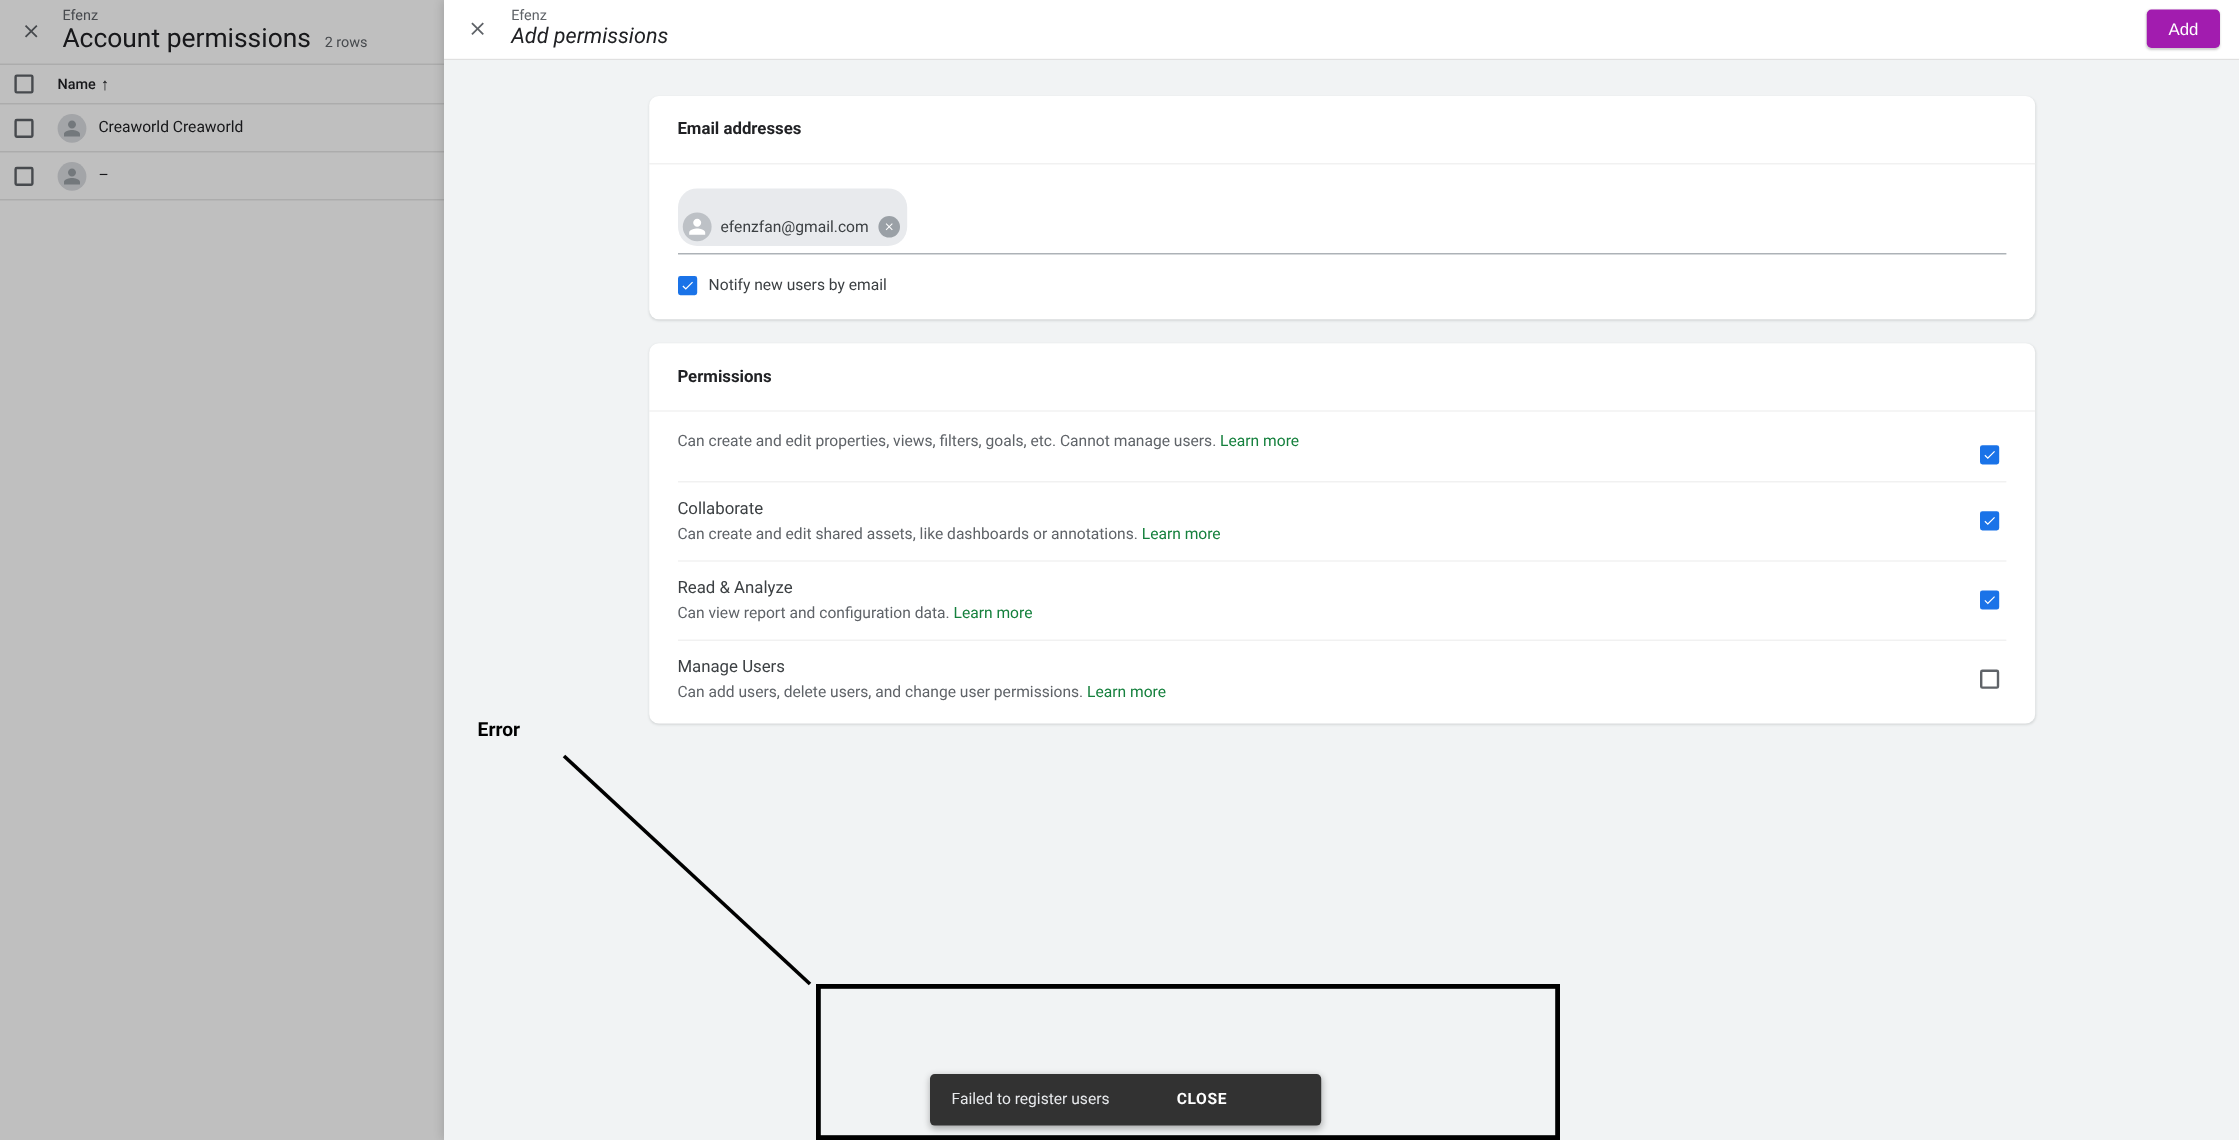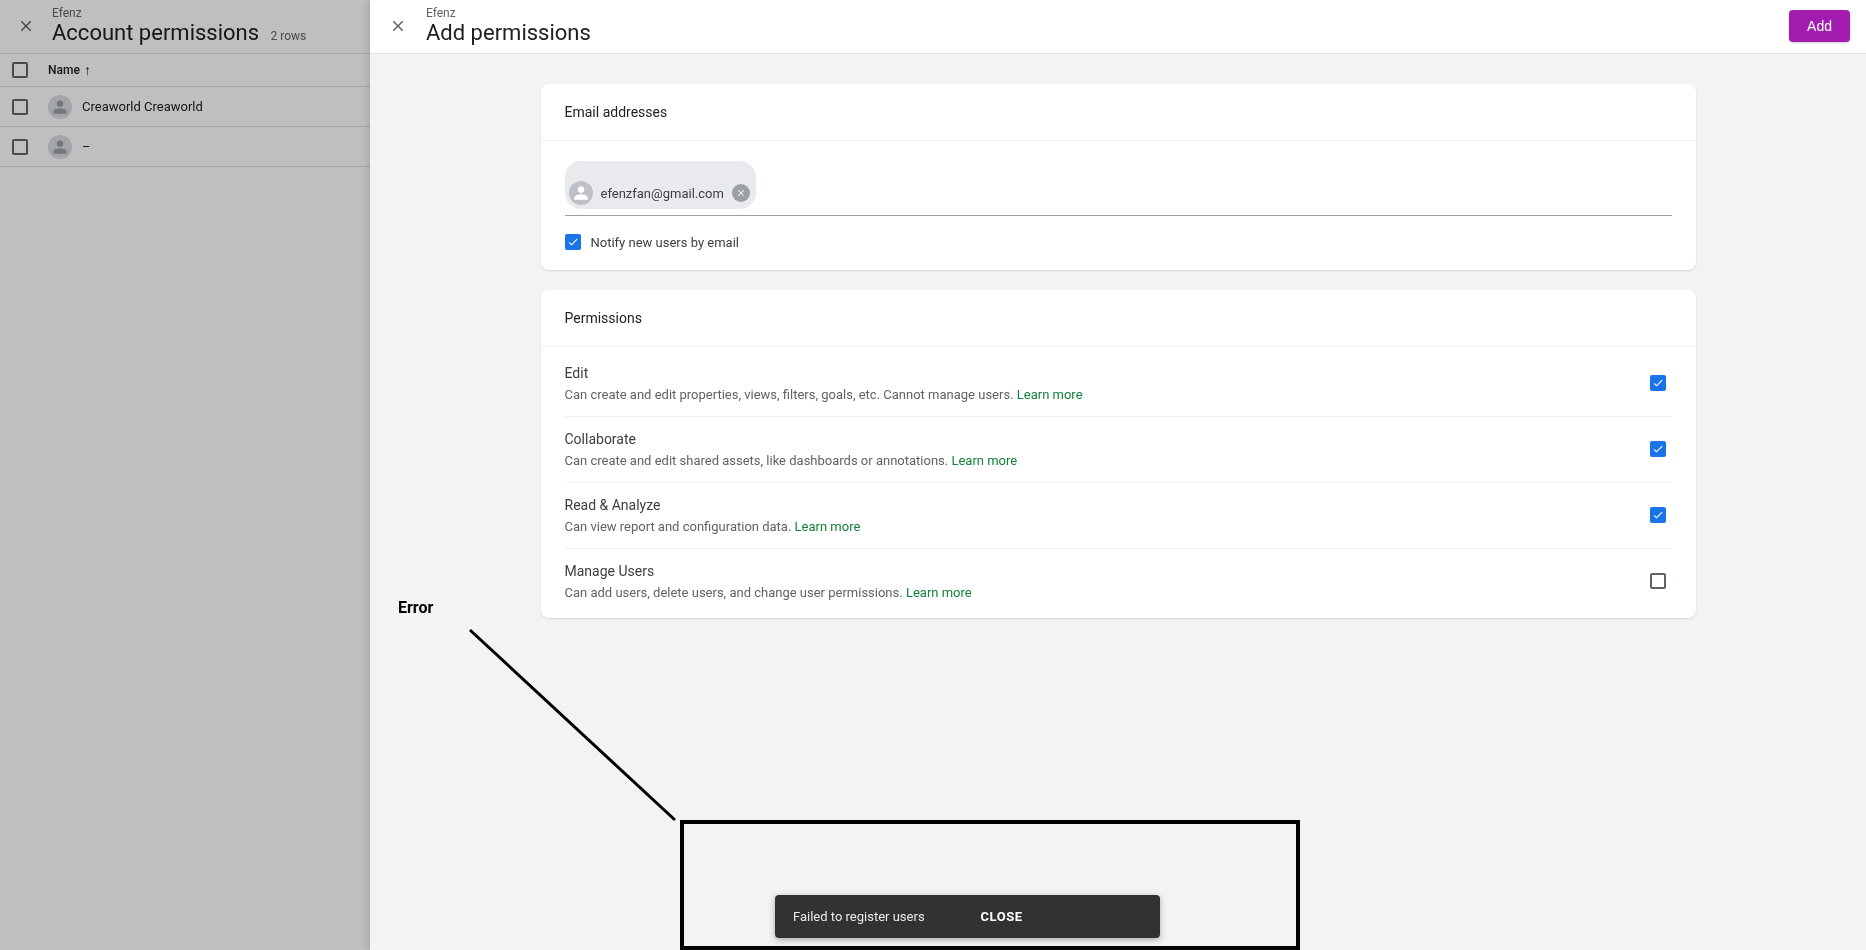--- a/index.html
+++ b/index.html
@@ -28,26 +28,26 @@
       position:absolute; top:0; right:0; bottom:0; left:370px; background:#f1f3f4; z-index:2;
       box-shadow: -2px 0 8px rgba(0,0,0,0.15);
       display:flex; flex-direction:column;
     }
     .panel-header {
       background:#fff; display:flex; align-items:center; padding: 6px 16px 8px 16px; border-bottom:1px solid #e0e0e0;
     }
     .panel-close { width:24px; height:24px; display:flex; align-items:center; justify-content:center; margin-right:16px; color:#5f6368; cursor:pointer;}
     .panel-titles { display:flex; flex-direction:column; flex:1;}
     .panel-super { font-size:12px; color:#5f6368; }
-    .panel-title { font-size:22px; color:#202124; font-weight:400;}
+    .panel-title { font-size:18px; color:#202124; font-weight:400;font-style:italic;}
     .add-btn { background:#a21caf; color:#fff; border:none; border-radius:4px; padding:8px 18px; font-size:14px; font-weight:500; cursor:pointer; box-shadow:0 1px 2px rgba(0,0,0,0.2);}
     
     .panel-body { flex:1; overflow:auto; display:flex; justify-content:center; padding-top:30px; position:relative;}
     .card { width:1155px; background:#fff; border-radius:8px; box-shadow:0 1px 2px rgba(60,64,67,0.15); margin-bottom:20px; }
-    .section-title { padding:20px 24px; font-size:14px; color:#202124; font-weight:400; border-bottom:1px solid #eee;}
+    .section-title { padding:20px 24px; font-size:14px; color:#202124; font-weight:700; border-bottom:1px solid #eee;}
     .section-body { padding:20px 24px; }
     .chip-area { border-bottom:1px solid #9aa0a6; padding-bottom:6px; display:flex; flex-wrap:wrap; }
     .chip { display:inline-flex; align-items:center; background:#e8eaed; border-radius:16px; padding:20px 6px 4px 4px; font-size:13px; color:#3c4043;}
     .chip-av { width:24px; height:24px; border-radius:50%; background:#bdc1c6; display:flex; align-items:center; justify-content:center; margin-right:8px;}
     .chip-av svg{width:16px;height:16px;fill:#fff;}
     .chip-x { width:18px; height:18px; border-radius:50%; background:#9aa0a6; color:#fff; display:flex; align-items:center; justify-content:center; margin-left:8px; font-size:11px; cursor:pointer;}
     .notify-row { display:flex; align-items:center; margin-top:18px; font-size:13px; color:#3c4043;}
     .checkbox { width:16px; height:16px; border-radius:2px; margin-right:10px; position:relative; cursor:pointer; display:inline-flex; align-items:center; justify-content:center;}
     .checkbox.checked { background:#1a73e8; border:2px solid #1a73e8;}
     .checkbox.unchecked{ border:2px solid #5f6368; }
@@ -160,21 +160,20 @@
           </div>
         </div>
       </div>
 
       <div class="card">
         <div class="section-title">Permissions</div>
         <div class="section-body" style="padding-top:4px;padding-bottom:4px;">
 
           <div class="perm-row">
             <div class="perm-text">
-              <div class="perm-title">Edit</div>
               <div class="perm-desc"><span>Can create and edit properties, views, filters, goals, etc. Cannot manage users. </span><span class="learn">Learn more</span></div>
             </div>
             <span class="checkbox checked perm-cb">
                 <svg viewBox="0 0 24 24">
                   <path d="M9 16.2 4.8 12l-1.4 1.4L9 19 21 7l-1.4-1.4z"></path>
                 </svg>
               </span>
           </div>
 
           <div class="perm-row">
@@ -215,16 +214,16 @@
     </div>
   </div>
 </div>
 
 <div class="anno-label" style="left:398px; top:598px;">Error</div>
 <svg class="anno-line" style="left:465px; top:625px;" width="215" height="200">
   <line x1="5" y1="5" x2="210" y2="195" stroke="#000" stroke-width="3"></line>
 </svg>
 <div class="anno-box" style="left:680px; top:820px; width:620px; height:130px;"></div>
 
-<div class="toast" style="left:775px; top:895px; width:385px;">
+<div class="toast" style="left:775px; top:895px; width:326px;">
   <span>Failed to register users</span>
   <span class="toast-btn">CLOSE</span>
 </div>
 
 </body></html>

